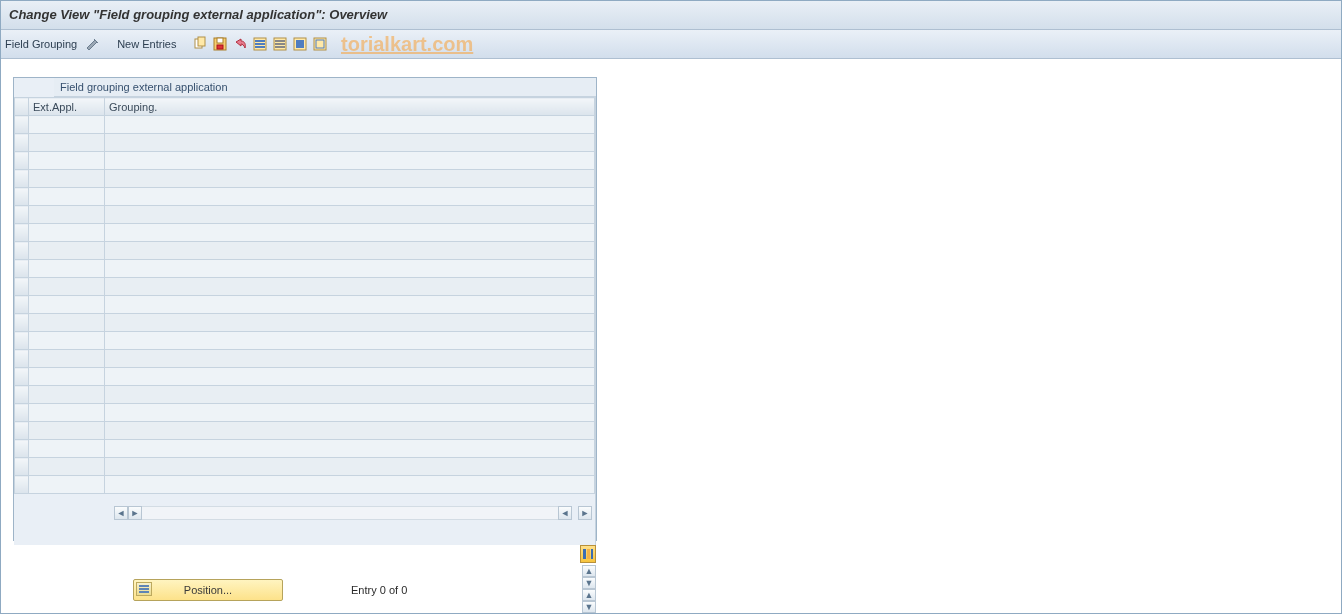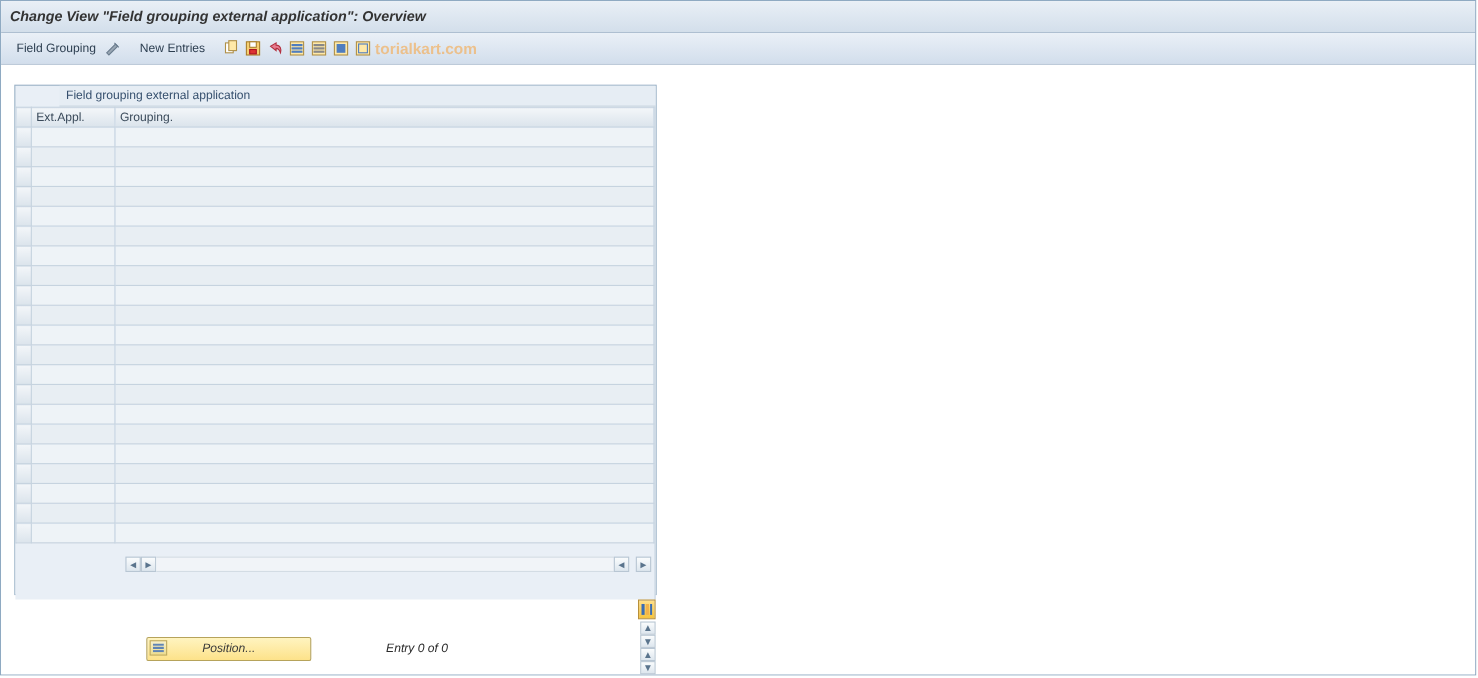--- a/index.html
+++ b/index.html
@@ -35,21 +35,20 @@
     font-size: 13px;
     color: #333;
     white-space: nowrap;
   }
 
   
   .toolbar {
     height: 28px;
     display: flex;
     align-items: center;
-    padding-left: 10px;
     gap: 4px;
     background: linear-gradient(#eaf0f7, #d2deec);
     border-bottom: 1px solid #aebfd1;
     position: relative;
   }
   .toolbar .txt {
     color: #2c3e50;
     padding: 0 4px;
   }
   .toolbar .icon {
@@ -60,26 +59,27 @@
     justify-content: center;
   }
 
   
   .watermark {
     position: absolute;
     top: 0;
     left: 340px;
     height: 28px;
     line-height: 28px;
-    font-size: 14px;
+    font-size: 20px;
     font-weight: bold;
     color: #f6a84a;
     opacity: 0.6;
     pointer-events: none;
     letter-spacing: 0px;
+    text-decoration: underline;
   }
 
   
   .workspace {
     position: absolute;
     top: 58px;
     left: 0;
     right: 0;
     bottom: 0;
     background: #fff;
@@ -227,21 +227,20 @@
 
   
   .statusrow {
     position: absolute;
     top: 520px;
     left: 12px;
     width: 582px;
     height: 22px;
     display: flex;
     align-items: center;
-    font-style: italic;
   }
   .pos-btn {
     margin-left: 120px;
     width: 148px;
     height: 20px;
     background: linear-gradient(#fff4c0, #fde28a);
     border: 1px solid #b6a35b;
     display: flex;
     align-items: center;
     justify-content: center;

